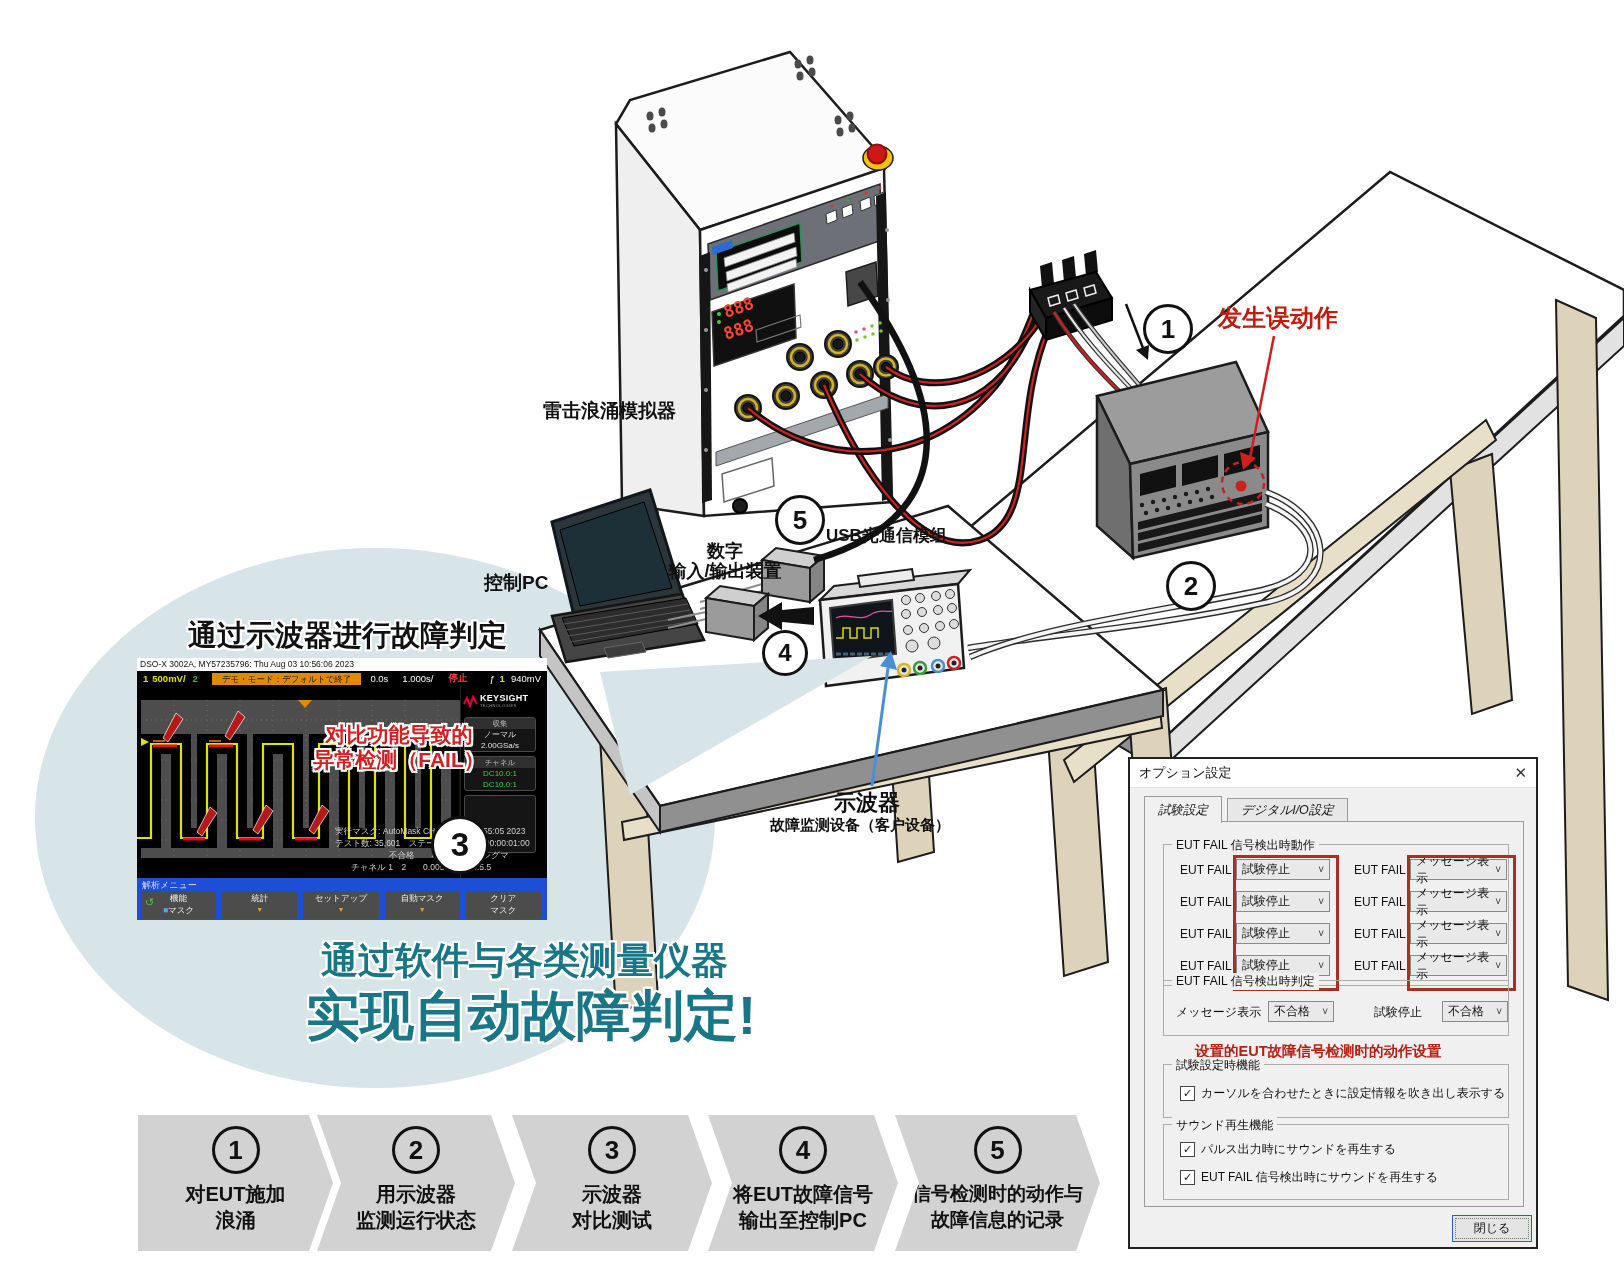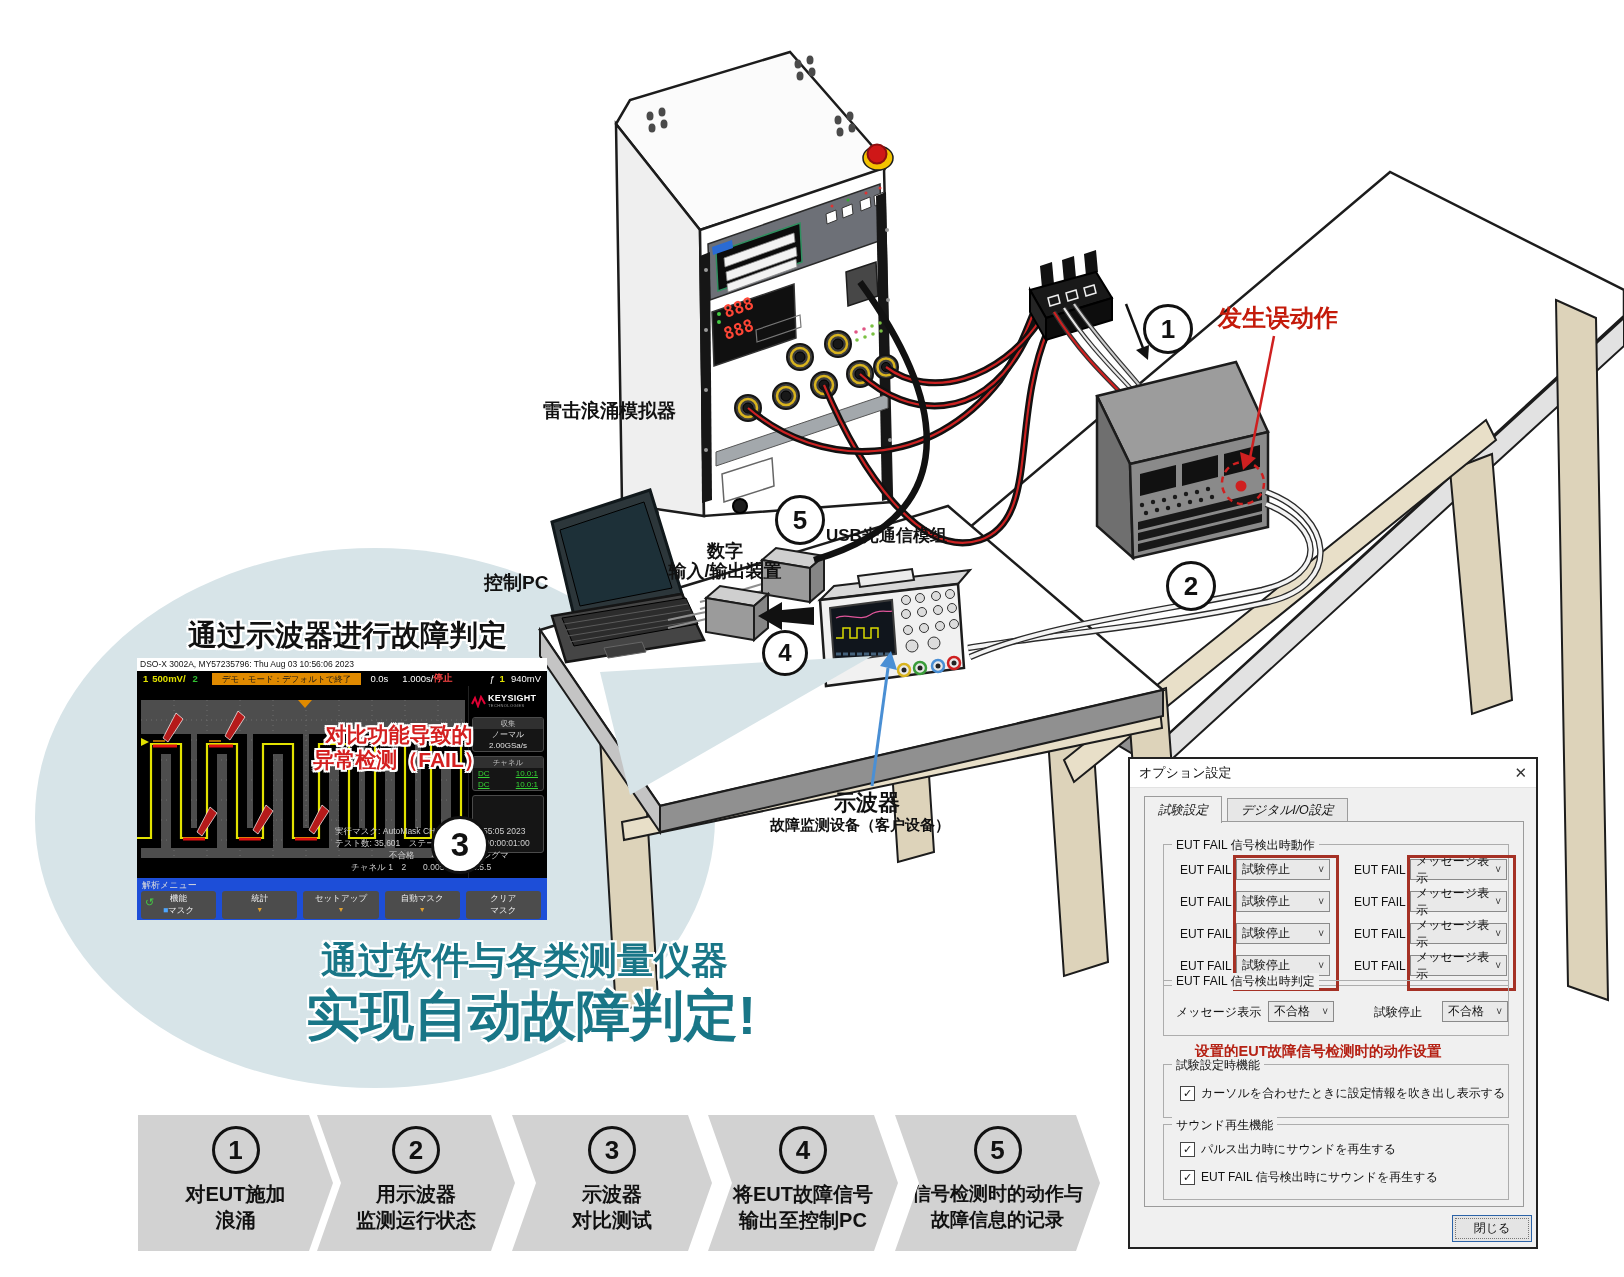--- a/index.html
+++ b/index.html
@@ -11,28 +11,28 @@
   
   .scope{position:absolute;left:137px;top:658px;width:410px;height:262px;background:#000;}
   .sc-title{position:absolute;left:0;top:0;right:0;height:13px;background:#fff;font-size:8.5px;line-height:13px;padding-left:3px;color:#111;white-space:nowrap;overflow:hidden;}
   .sc-head{position:absolute;left:0;top:13px;right:0;height:15px;display:flex;align-items:center;font-size:9.5px;color:#fff;white-space:nowrap;}
   .sc-head .y{color:#e2e200;font-weight:bold;}
   .sc-head .g{color:#30c030;font-weight:bold;}
   .sc-head .demo{background:#e08a00;color:#161616;font-size:8.5px;height:12px;line-height:12px;padding:0 10px;margin-left:14px;}
   .sc-head .w{color:#fff;}
   .sc-head .r{color:#ff4545;font-weight:bold;}
   .sc-wave{position:absolute;left:0;top:28px;width:332px;height:192px;}
-  .sc-side{position:absolute;right:0;top:28px;width:78px;height:192px;background:#000;border-left:1px solid #222;}
+  .sc-side{position:absolute;right:8px;top:28px;width:78px;height:192px;background:#000;border-left:1px solid #222;}
   .kslogo{height:24px;display:flex;align-items:center;gap:2px;padding:3px 2px 0 2px;}
   .kslogo .t1{font-size:9px;font-weight:bold;color:#fff;letter-spacing:.3px;line-height:9px;}
   .kslogo .t2{font-size:4px;color:#9a9a9a;line-height:5px;letter-spacing:.4px;}
   .sp{margin:4px 3px 0;background:#151515;border:1px solid #4a4a4a;border-radius:3px;overflow:hidden;}
   .sp-h{background:#303030;color:#c0c0c0;font-size:7.5px;height:11px;line-height:11px;text-align:center;}
   .sp-line{color:#e0e0e0;font-size:8px;text-align:center;line-height:11px;}
-  .sp-row{display:flex;justify-content:space-between;padding:0 5px;color:#35d435;font-size:8px;line-height:11px;text-decoration:underline;}
+  .sp-row{display:flex;justify-content:center;padding:0 5px;color:#35d435;font-size:8px;line-height:11px;}
   .sc-menu{position:absolute;left:0;top:220px;right:0;height:42px;background:#1d4ed8;}
   .menu-label{position:absolute;left:5px;top:1px;font-size:9px;color:#ddd;}
   .sk-row{position:absolute;left:4px;right:6px;top:13px;display:flex;gap:6px;}
   .sk{flex:1;height:26px;background:#4c4c4c;border-radius:3px;color:#f0f0f0;font-size:8.5px;text-align:center;padding-top:2px;position:relative;}
   .sk .amber{color:#e0a030;font-size:7px;line-height:9px;}
   .sk .lp{color:#44cc44;position:absolute;left:4px;top:5px;font-size:11px;}
   .sk .msq{color:#4da6ff;}
   .fail-note{position:absolute;left:156px;top:64px;width:212px;text-align:center;font-weight:bold;font-size:21px;color:#d42020;line-height:1.2;}
   .stats{position:absolute;color:#cfcfcf;font-size:8.5px;white-space:pre;}
   .badge3{position:absolute;left:294px;top:158px;width:52px;height:52px;border-radius:50%;background:#fff;border:3.5px solid #111;display:flex;align-items:center;justify-content:center;font-size:33px;font-weight:bold;color:#111;}
@@ -346,21 +346,21 @@
 
 <div class="scope">
   <div class="sc-title">DSO-X 3002A, MY57235796: Thu Aug 03 10:56:06 2023</div>
   <div class="sc-head">
     <span class="y" style="margin-left:6px">1</span>
     <span class="y" style="margin-left:4px">500mV/</span>
     <span class="g" style="margin-left:7px">2</span>
     <span class="demo">デモ・モード：デフォルトで終了</span>
     <span class="w" style="margin-left:9px">0.0s</span>
     <span class="w" style="margin-left:14px">1.000s/</span>
-    <span class="r" style="margin-left:0">停止</span>
+    <span class="r" style="margin-left:15px">停止</span>
     <span class="w" style="margin-left:auto;font-style:italic">ƒ</span>
     <span class="y" style="margin-left:5px">1</span>
     <span class="w" style="margin-left:6px;margin-right:6px">940mV</span>
   </div>
   <svg class="sc-wave" viewBox="0 0 332 192">
     <rect width="332" height="192" fill="#000"></rect>
     <rect x="4" y="14" width="324" height="158" fill="#4d4d4d"></rect>
     <g stroke="#8a8a8a" stroke-width="1" stroke-dasharray="1 4" opacity="0.55">
       <path d="M37,14 V172 M70,14 V172 M103,14 V172 M136,14 V172 M169,14 V172 M202,14 V172 M235,14 V172 M268,14 V172 M301,14 V172"></path>
       <path d="M4,34 H328 M4,54 H328 M4,74 H328 M4,94 H328 M4,114 H328 M4,134 H328 M4,154 H328"></path>

